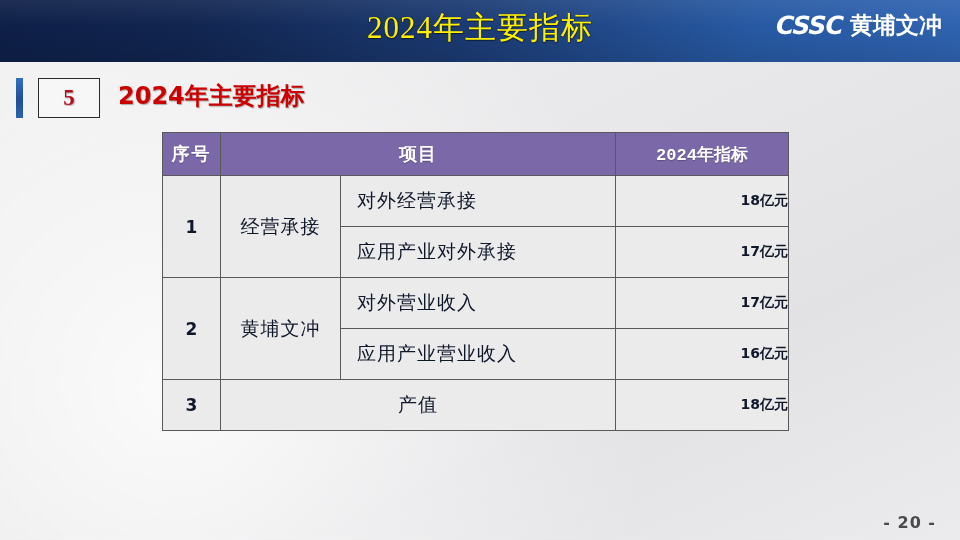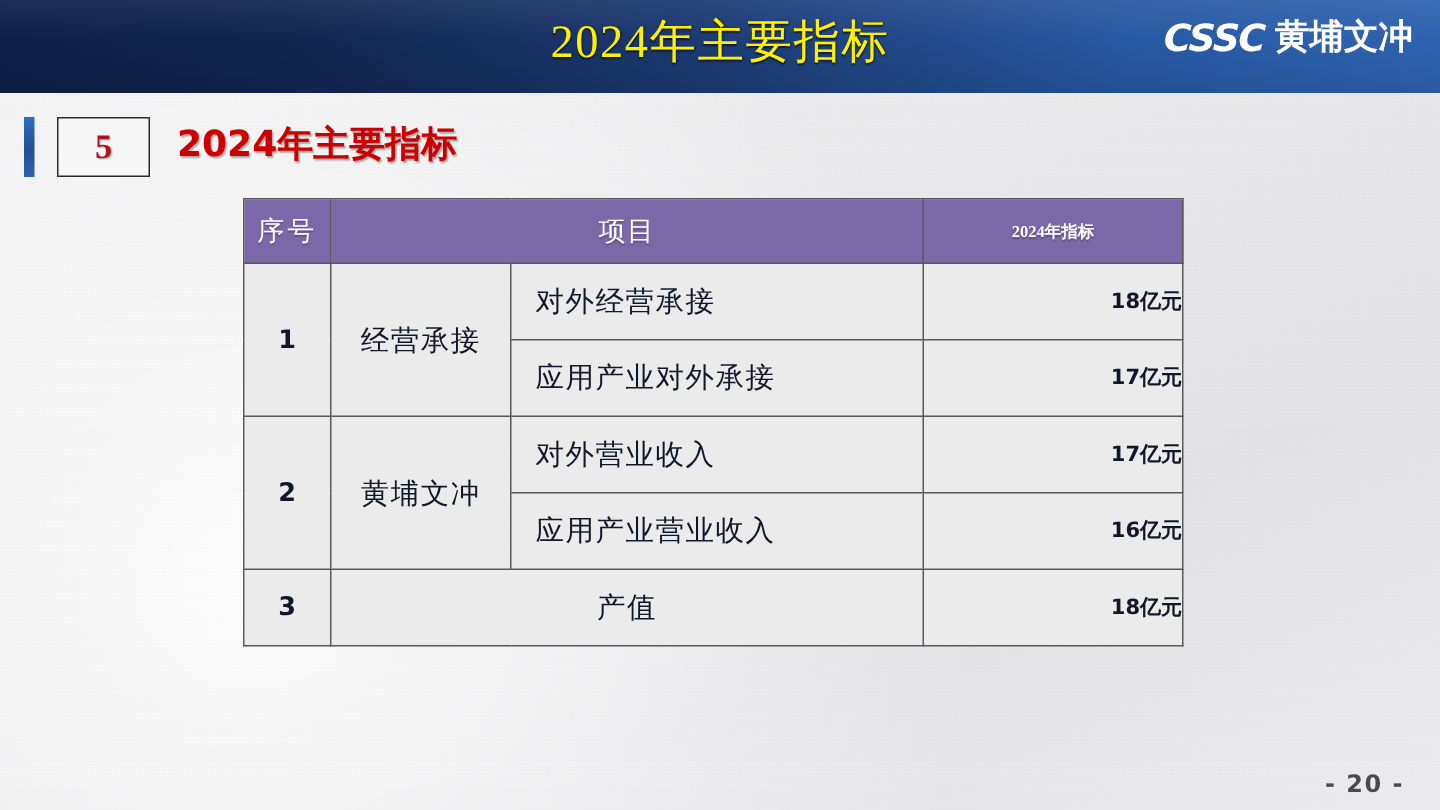--- a/index.html
+++ b/index.html
@@ -159,29 +159,29 @@
     border: 1px solid #595959;
     padding: 0;
     text-align: center;
     vertical-align: middle;
   }
   table.metrics thead th {
     height: 42px;
     background: #7b68a8;
     color: #ffffff;
     font-size: 18px;
-    font-weight: normal;
+    font-weight: bold;
     letter-spacing: 1px;
     text-shadow: 0 1px 1px rgba(0,0,0,0.25);
   }
   table.metrics thead th.num-hd { letter-spacing: 2px; }
   table.metrics thead th.val-hd {
-    font-family: Liberation Serif, serif;
-    font-weight: bold;
-    font-size: 11px;
+    font-family: Liberation Mono, monospace;
+    font-weight: bold;
+    font-size: 17px;
     letter-spacing: 0px;
   }
   table.metrics tbody td {
     background: #ebebeb;
     height: 50px;
     font-size: 19px;
     color: #0f172a;
   }
   table.metrics tbody td.idx {
     font-family: "DejaVu Sans", "Liberation Sans", sans-serif;

